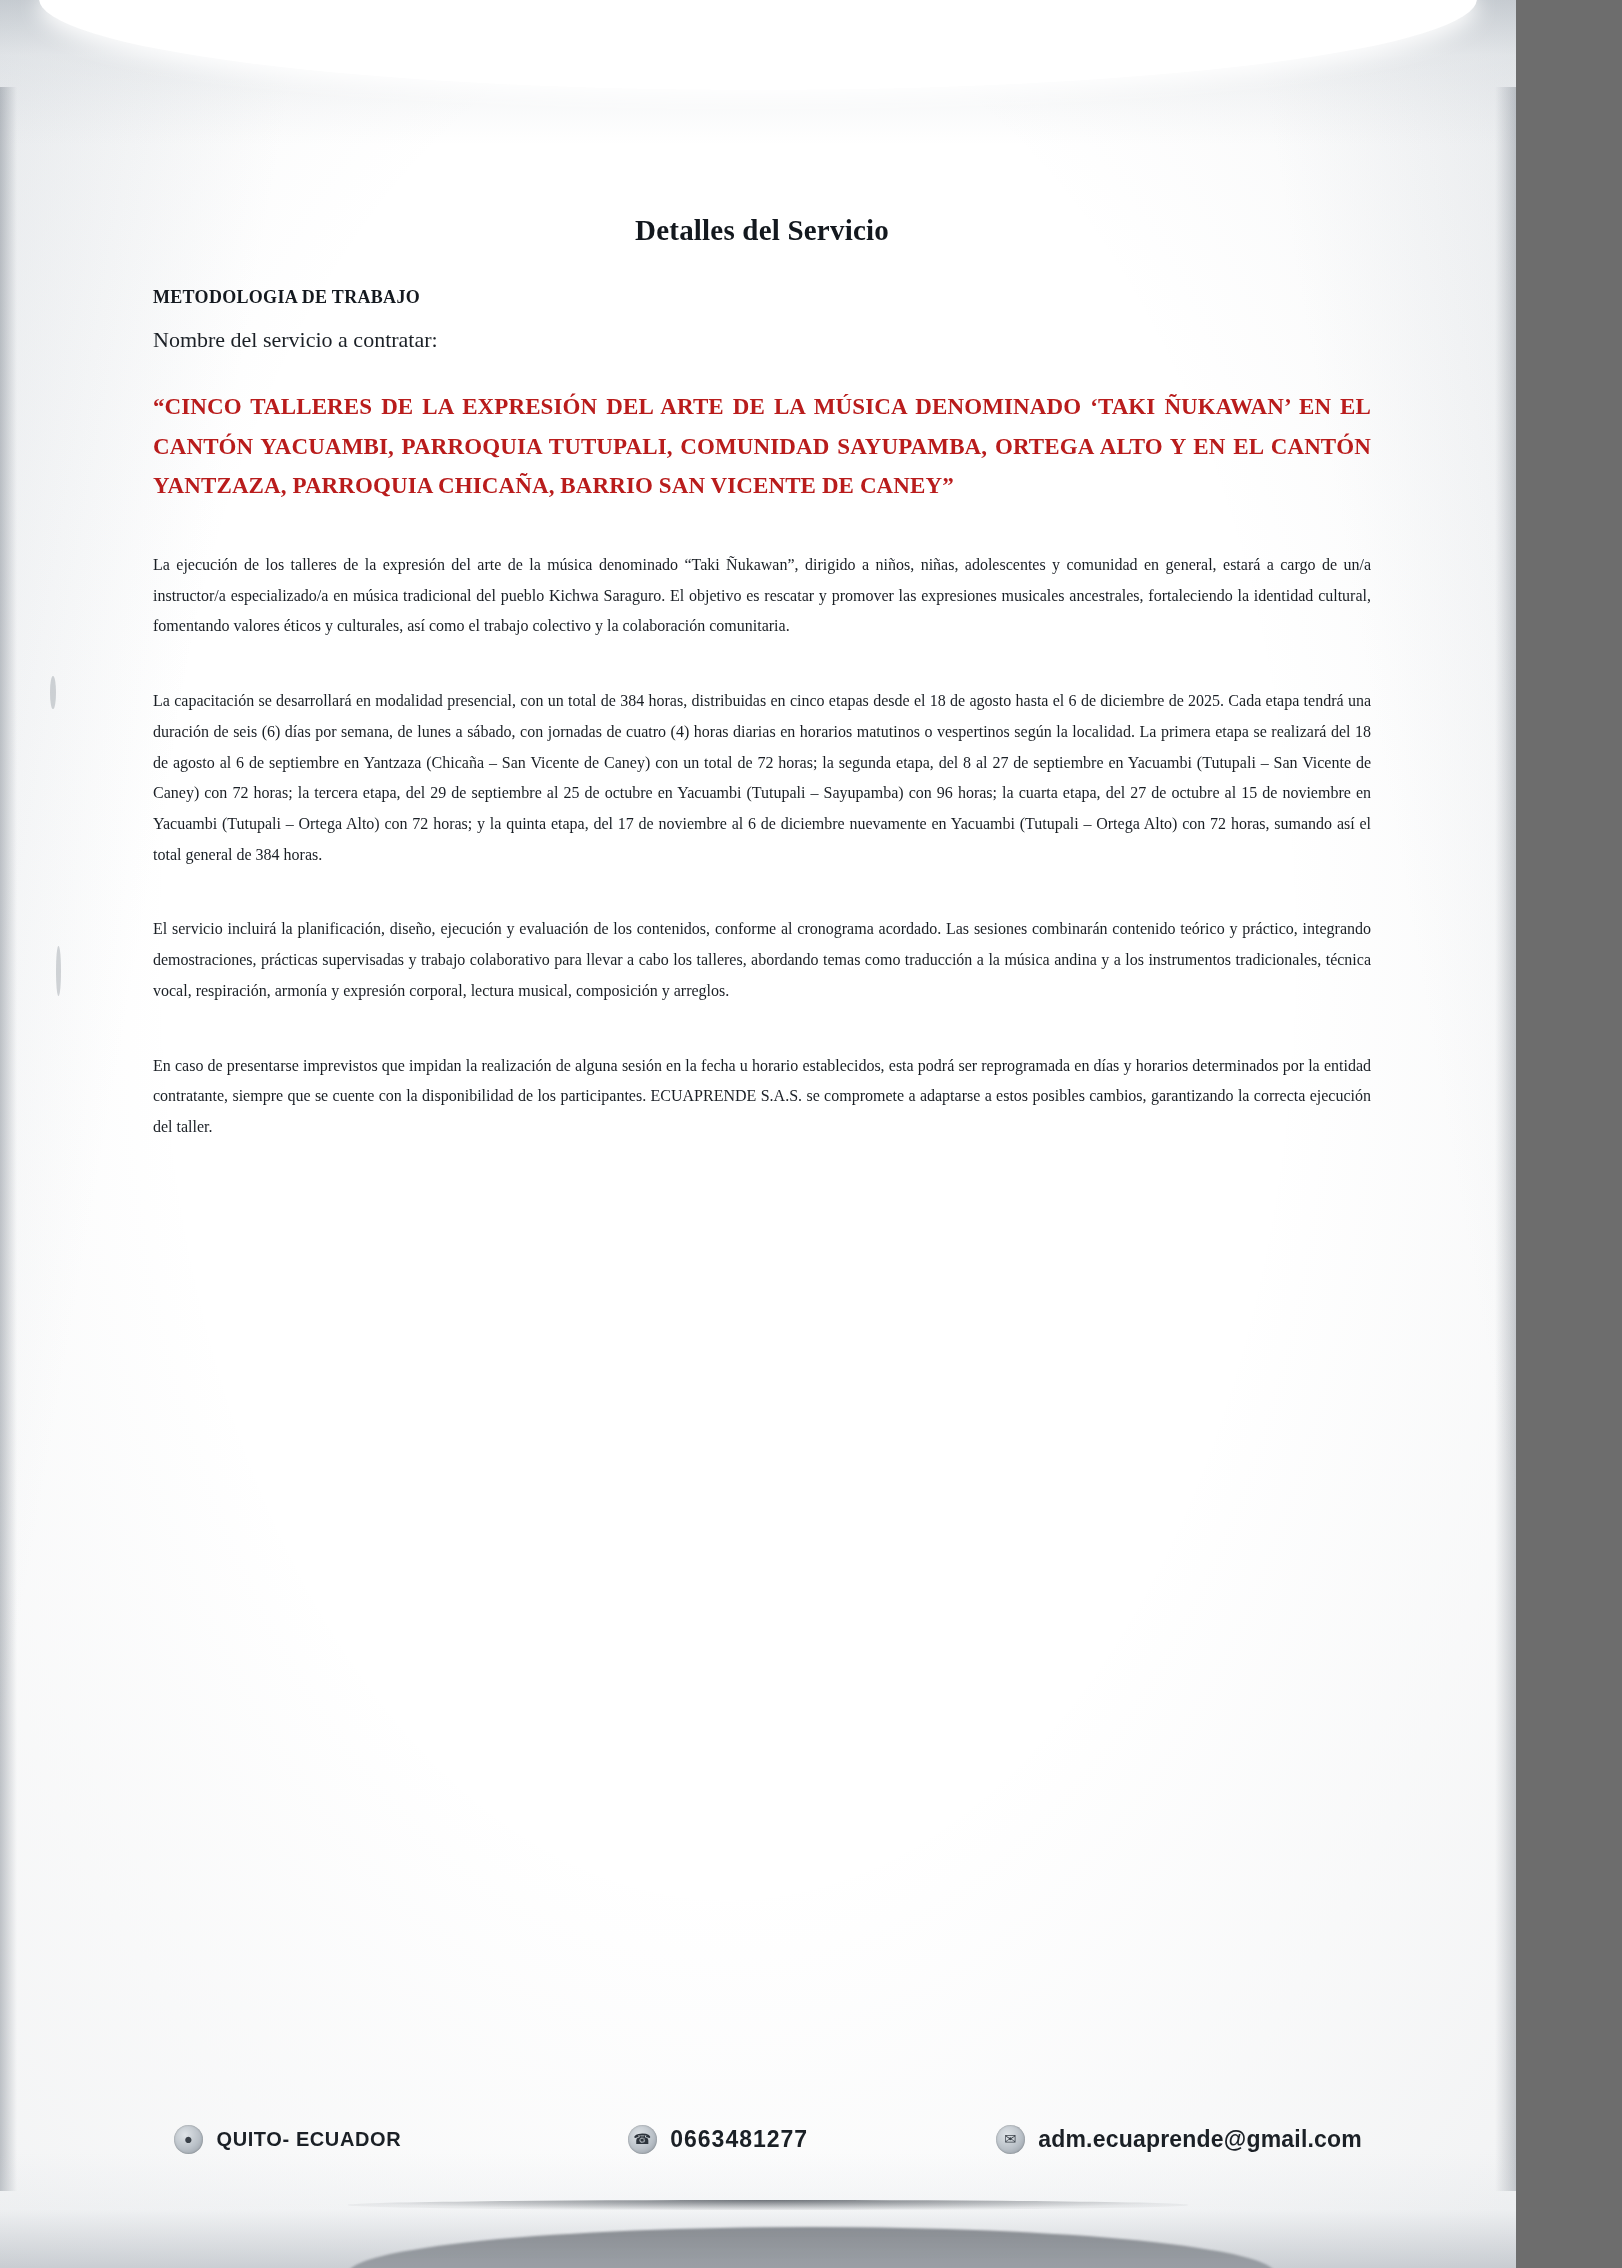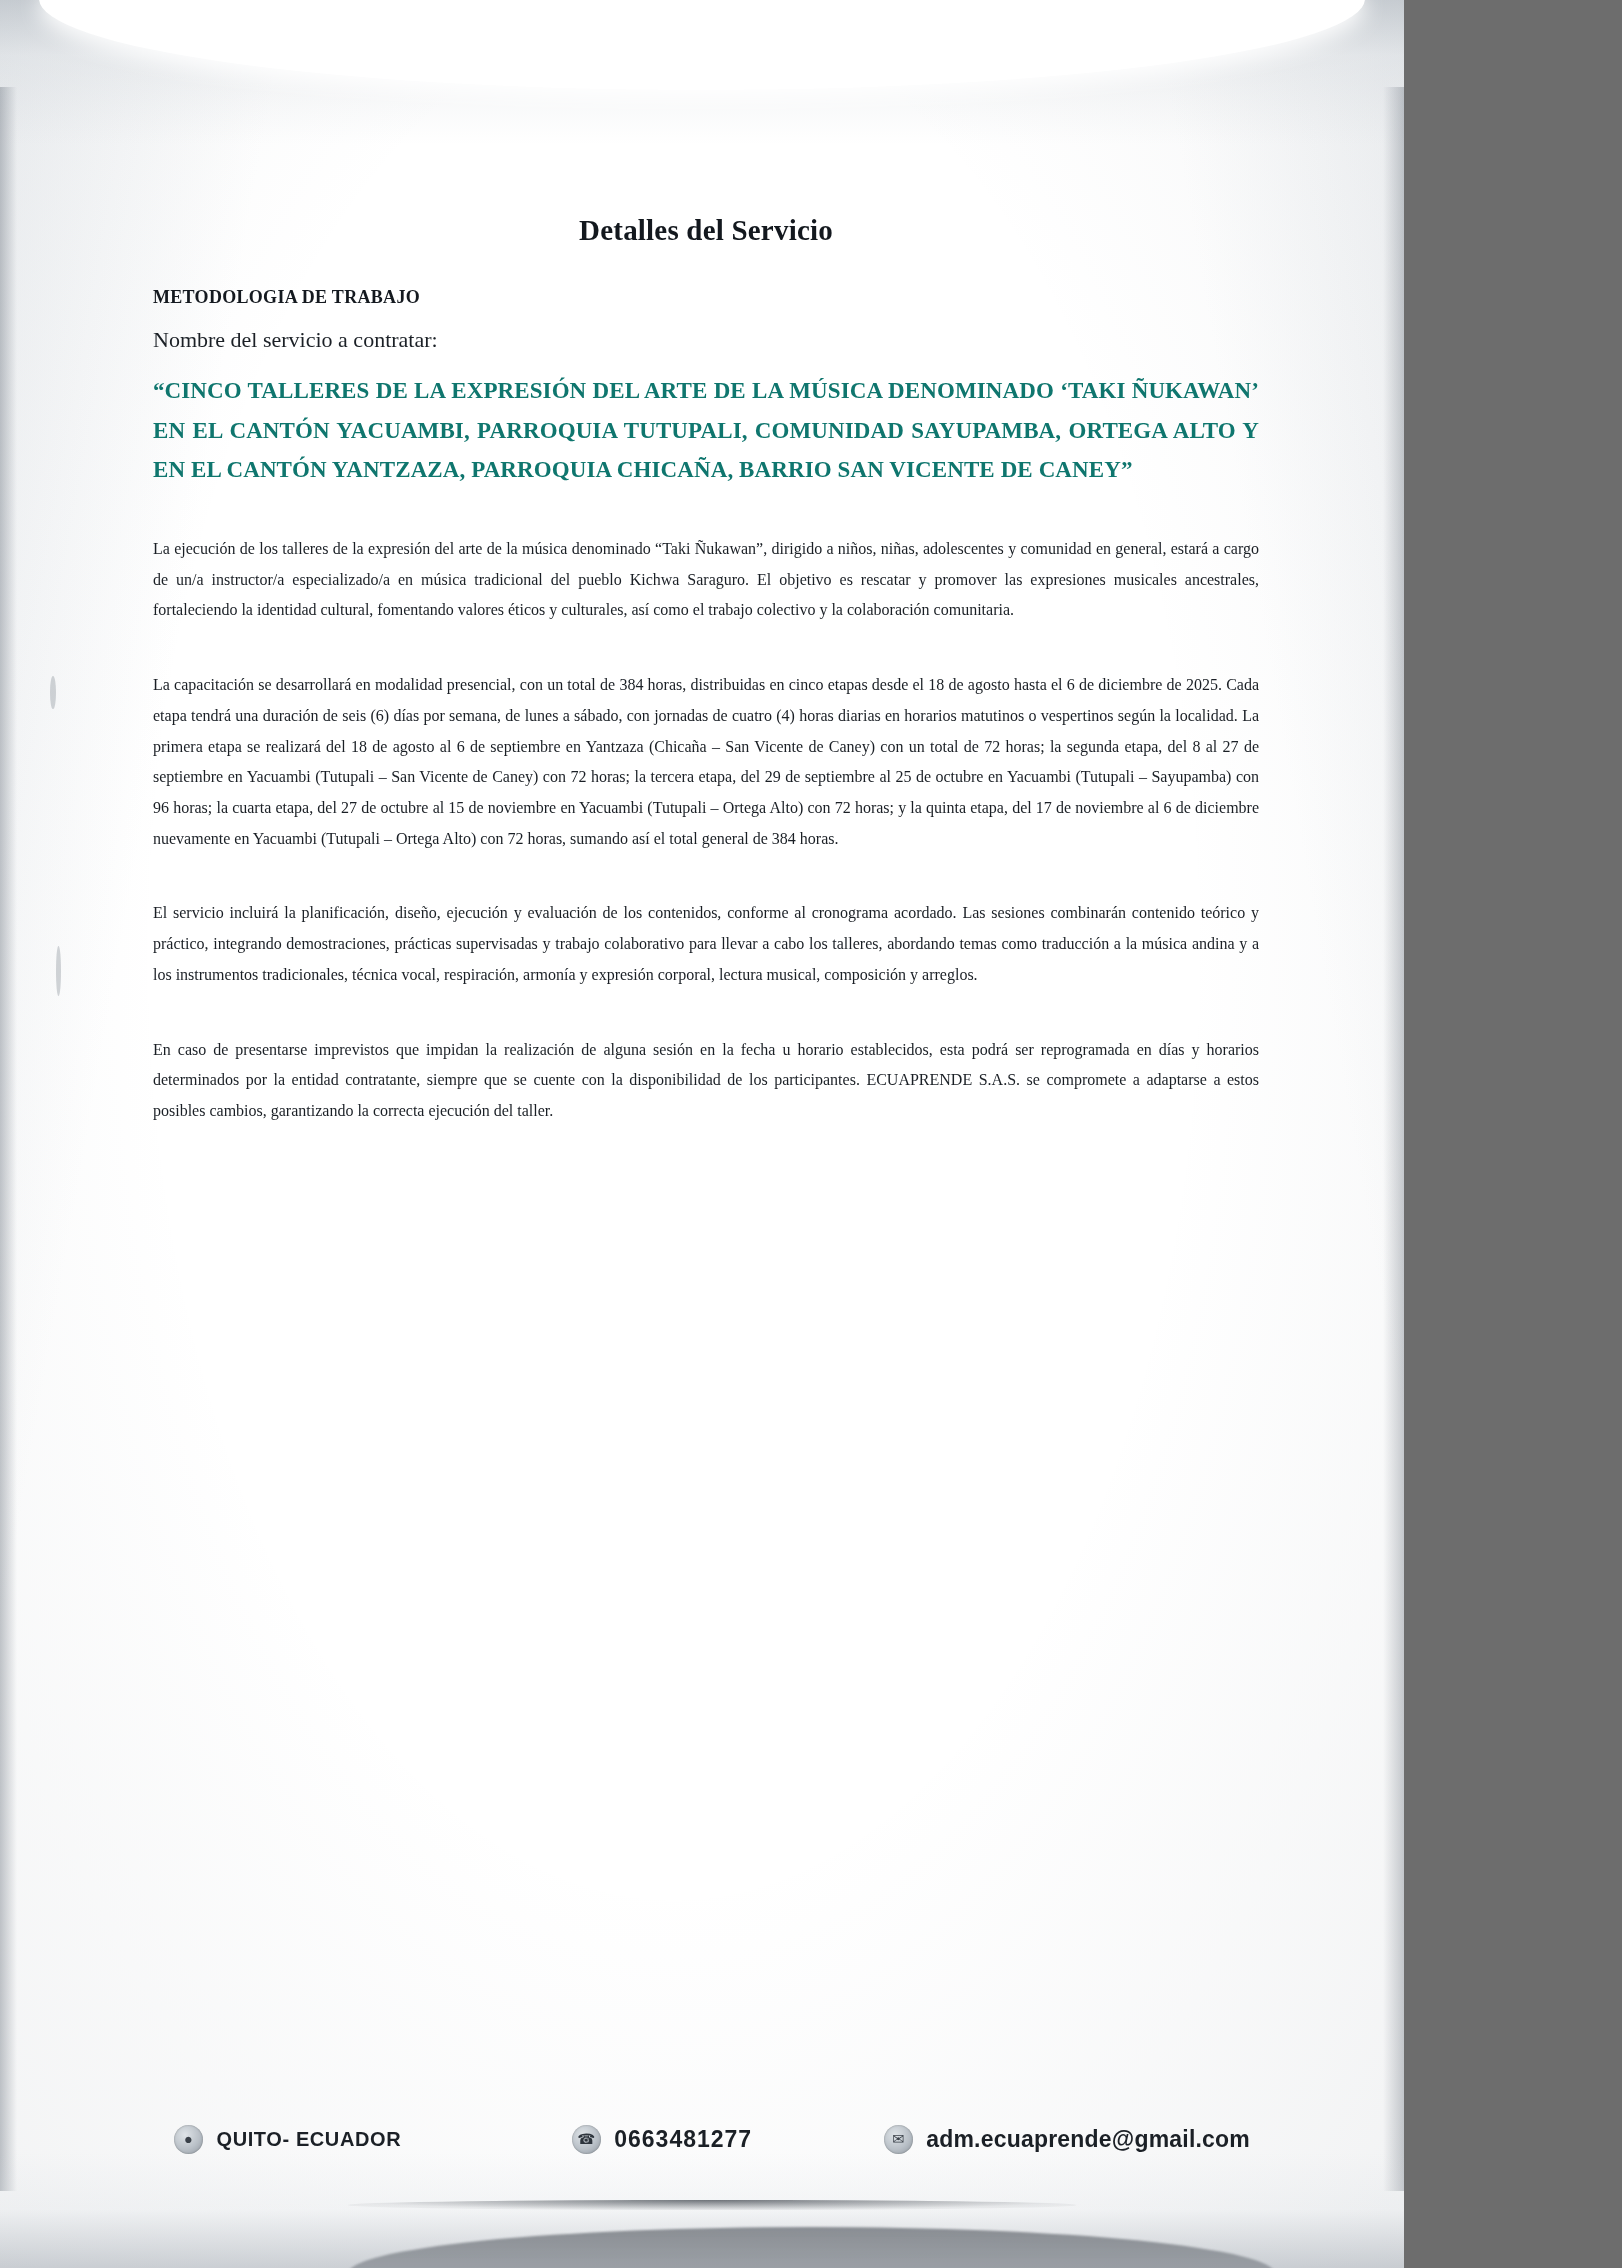--- a/index.html
+++ b/index.html
@@ -2,21 +2,21 @@
 <html><head>
 <meta charset="utf-8">
 <style>
   html, body {
     margin: 0;
     padding: 0;
     background: #6d6d6d;
   }
   .page {
     position: relative;
-    width: 1404px;
+    width: 1516px;
     height: 2268px;
     background: #ffffff;
     overflow: hidden;
     font-family: "Liberation Serif", serif;
     color: #12161c;
   }
   
   .scan-tint {
     position: absolute;
     inset: 0;
@@ -95,27 +95,27 @@
     color: #14191f;
   }
 
   .subline {
     margin-top: 19.3px;
     font-size: 22px;
     color: #1b2026;
   }
 
   .bold-block {
-    margin-top: 18px;
+    margin-top: 34px;
     font-weight: bold;
     font-size: 23px;
     line-height: 1.72;
     text-align: justify;
     letter-spacing: 0.1px;
-    color: #0f766e;
+    color: #b91c1c;
   }
 
   p.body {
     margin: 0;
     margin-top: 44px;
     font-size: 16px;
     line-height: 1.92;
     text-align: justify;
     color: #1a1f25;
   }

